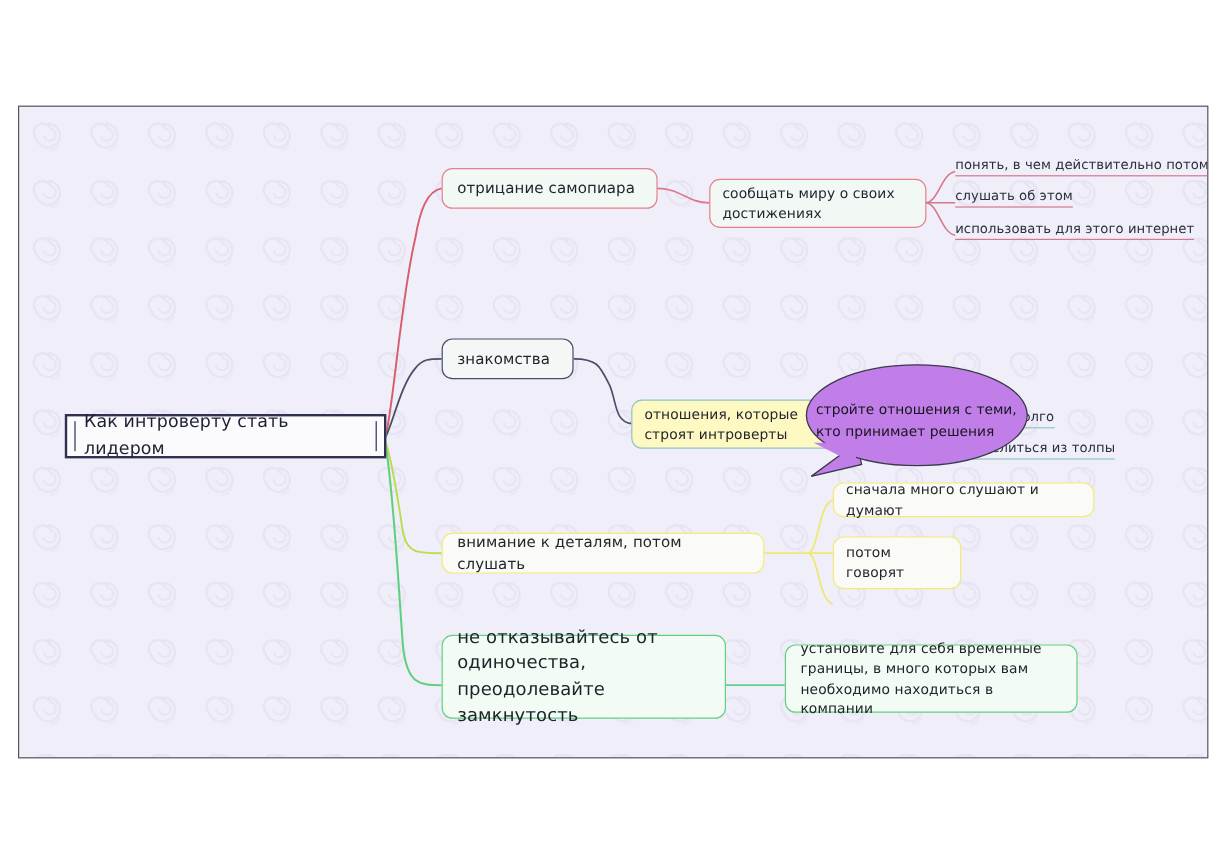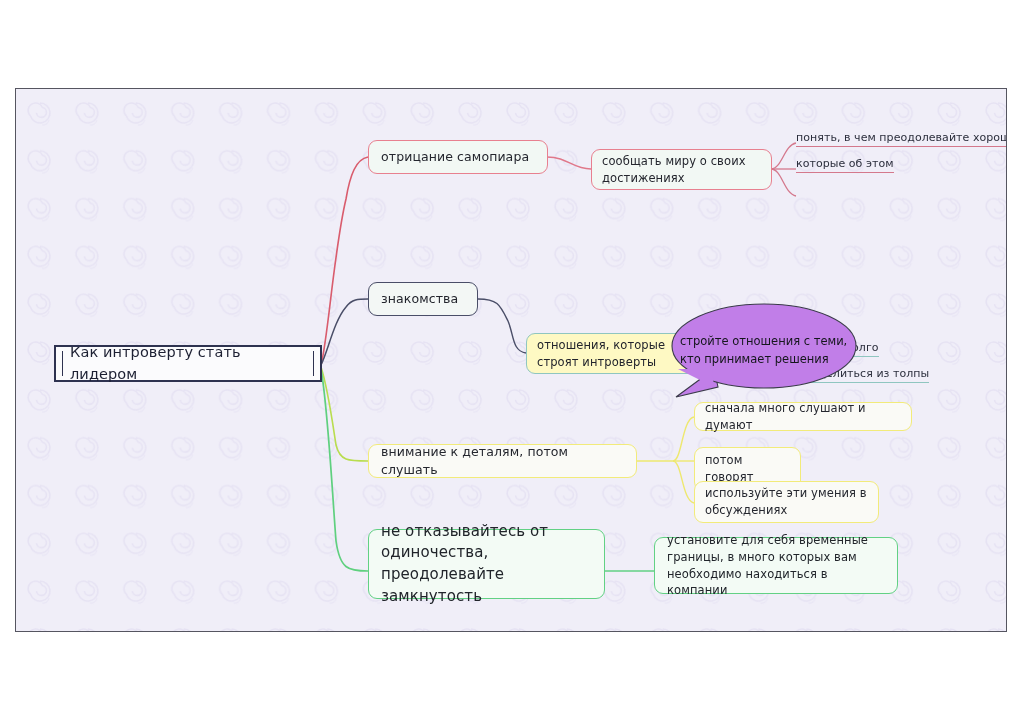--- a/index.html
+++ b/index.html
@@ -183,22 +183,23 @@
     </div>
 
     <div class="node rnd n-red" style="left:352px; top:51px; width:180px; height:34px; padding:0 12px; font-size:12.5px;">
       <span>отрицание самопиара</span>
     </div>
 
     <div class="node rnd n-red" style="left:575px; top:60px; width:181px; height:41px; padding:0 10px; font-size:11.5px;">
       <span>сообщать миру о своих достижениях</span>
     </div>
 
-    <div class="leaf" style="left:780px; top:42px;">понять, в чем преодолевайте хорош</div>
-    <div class="leaf" style="left:780px; top:68px;">которые об этом</div>
+    <div class="leaf" style="left:780px; top:42px;">понять, в чем действительно потом</div>
+    <div class="leaf" style="left:780px; top:68px;">слушать об этом</div>
+    <div class="leaf" style="left:780px; top:95px;">использовать для этого интернет</div>
 
     <div class="node rnd n-navy" style="left:352px; top:193px; width:110px; height:34px; padding:16px 12px; font-size:12.5px;">
       <span>знакомства</span>
     </div>
 
     <div class="node rnd n-teal" style="left:510px; top:244px; width:188px; height:41px; padding:0 10px; font-size:11.5px;">
       <span>отношения, которые строят интроверты</span>
     </div>
 
     <div class="leaf teal" style="left:726px; top:226px;">глубокие</div>
@@ -207,23 +208,20 @@
 
     <div class="node rnd n-yellow" style="left:352px; top:355px; width:269px; height:34px; padding:0 12px; font-size:12.5px;">
       <span>внимание к деталям, потом слушать</span>
     </div>
 
     <div class="node rnd n-yellow" style="left:678px; top:313px; width:218px; height:29px; padding:0 10px; font-size:11.5px;">
       <span>сначала много слушают и думают</span>
     </div>
     <div class="node rnd n-yellow" style="left:678px; top:358px; width:107px; height:44px; padding:0 10px; font-size:11.5px;">
       <span>потом говорят</span>
-    </div>
-    <div class="node rnd n-yellow" style="left:678px; top:392px; width:185px; height:42px; padding:0 10px; font-size:11.5px;">
-      <span>используйте эти умения в обсуждениях</span>
     </div>
 
     <div class="node rnd n-green" style="left:352px; top:440px; width:237px; height:70px; padding:0 12px; font-size:15px;">
       <span>не отказывайтесь от одиночества, преодолевайте замкнутость</span>
     </div>
 
     <div class="node rnd n-green" style="left:638px; top:448px; width:244px; height:57px; padding:0 12px; font-size:11.5px;">
       <span>установите для себя временные границы, в много которых вам необходимо находиться в компании</span>
     </div>
 

